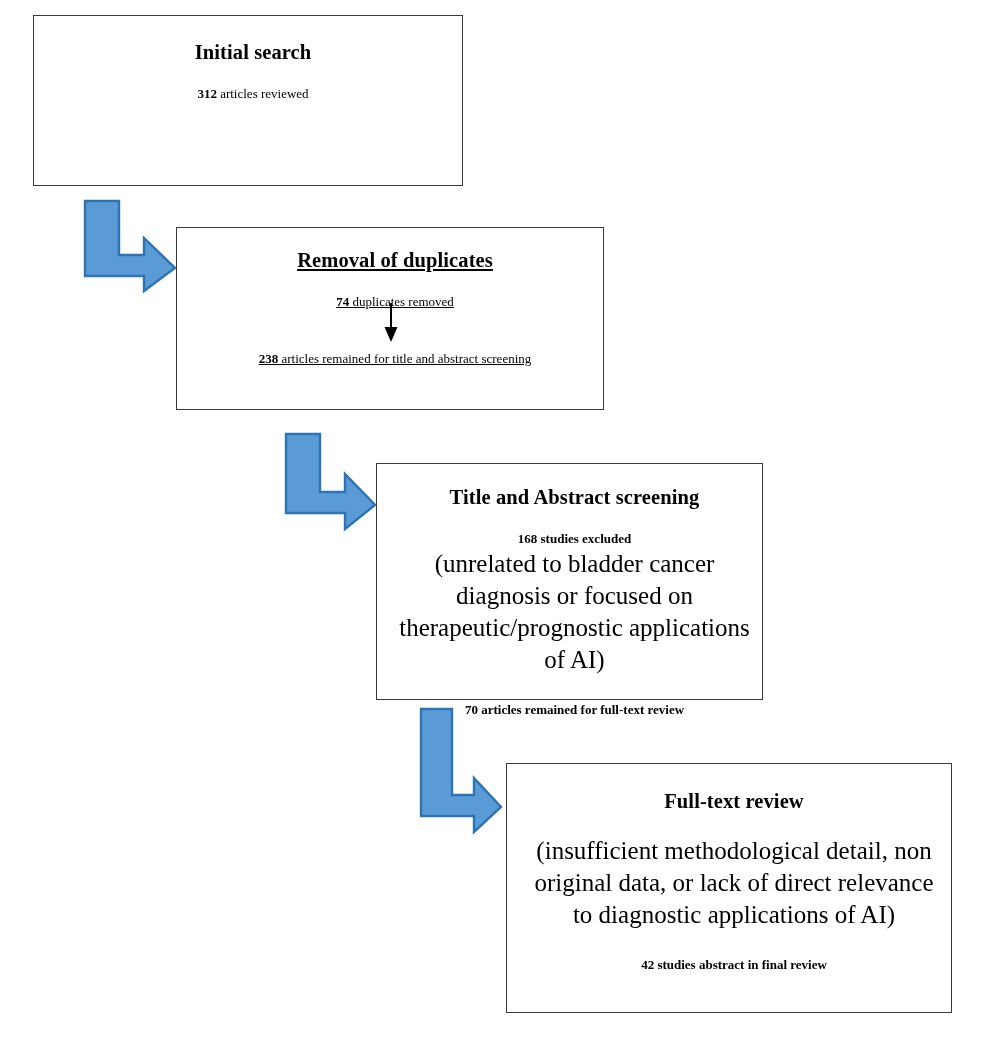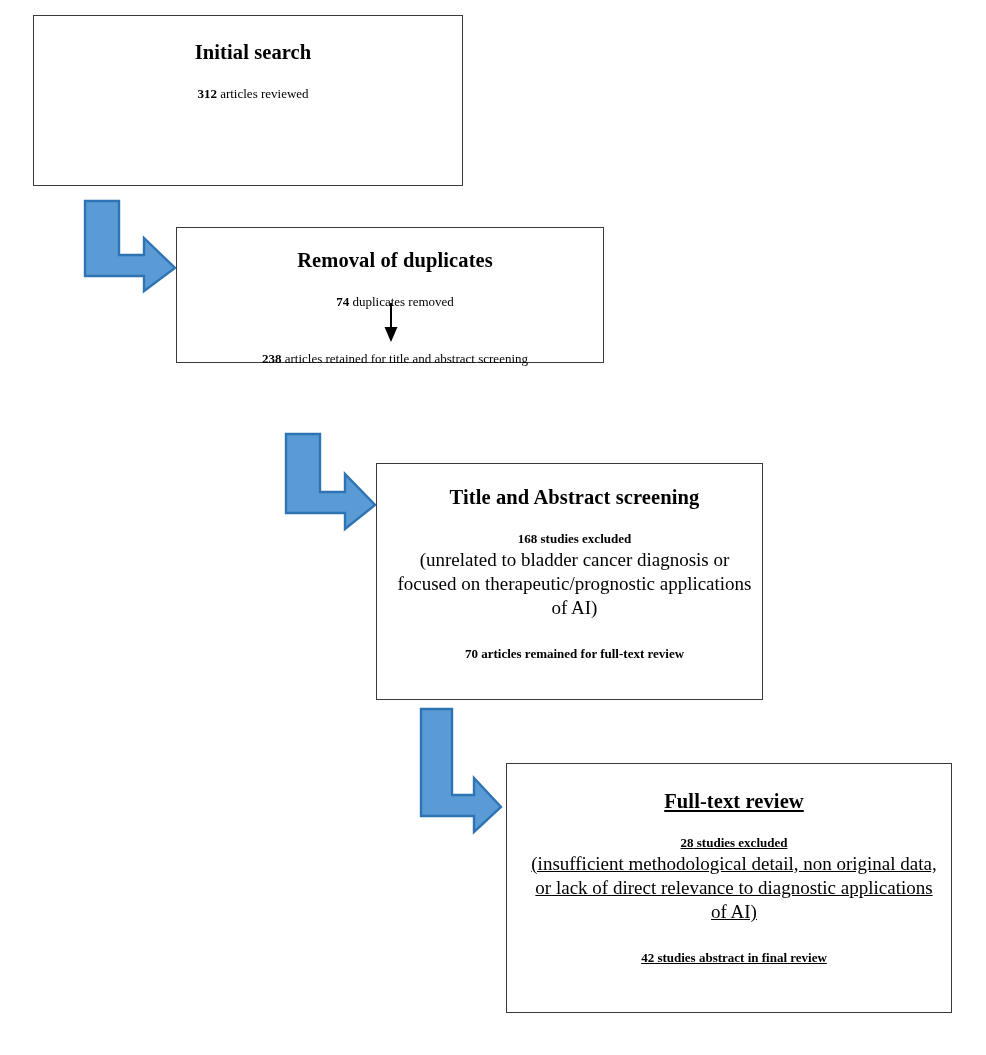--- a/index.html
+++ b/index.html
@@ -41,21 +41,21 @@
     margin: 0;
   }
   .box-line.strong {
     font-weight: bold;
     text-align: center;
   }
   .box-line .num {
     font-weight: bold;
   }
   .box-line.paren {
-    font-size: 19px;
+    font-size: 25px;
     line-height: 1.28;
   }
   .spacer-md { height: 20px; }
   .spacer-lg { height: 26px; }
 
   .elbow-arrow {
     position: absolute;
     overflow: visible;
   }
   .inner-arrow {
@@ -66,35 +66,35 @@
   
   #box-initial-search {
     left: 33px;  top: 15px;
     width: 430px; height: 171px;
   }
   #box-initial-search .box-title { margin-top: 12px; }
 
   
   #box-removal-duplicates {
     left: 176px; top: 227px;
-    width: 428px; height: 136px;
+    width: 428px; height: 183px; text-decoration: underline;
   }
   #box-removal-duplicates .box-title { margin-top: 8px; }
 
   
   #box-title-abstract {
     left: 376px; top: 463px;
     width: 387px; height: 237px;
   }
   #box-title-abstract .box-title { margin-top: 9px; }
 
   
   #box-full-text {
     left: 506px; top: 763px;
-    width: 446px; height: 250px; text-decoration: underline;
+    width: 446px; height: 250px;
   }
   #box-full-text .box-title { margin-top: 13px; }
 
   
   #arrow-1 { left: 82px;  top: 198px; width: 96px;  height: 96px; }
   #arrow-2 { left: 283px; top: 431px; width: 95px;  height: 101px; }
   #arrow-3 { left: 418px; top: 706px; width: 86px;  height: 130px; }
 
   
   #inner-arrow-duplicates { left: 382px; top: 303px; width: 18px; height: 40px; }
@@ -112,21 +112,21 @@
 
   <svg class="elbow-arrow" id="arrow-1" viewBox="0 0 96 96">
     <path d="M 3,3 L 37,3 L 37,57 L 62,57 L 62,40 L 93,70 L 62,93 L 62,78 L 3,78 Z" fill="#5b9bd5" stroke="#2e74b5" stroke-width="2.4" stroke-linejoin="miter"></path>
   </svg>
 
   <div class="flow-box" id="box-removal-duplicates">
     <p class="box-title">Removal of duplicates</p>
     <div class="spacer-md"></div>
     <p class="box-line"><span class="num">74</span><span> duplicates removed</span></p>
     <div style="height:40px"></div>
-    <p class="box-line"><span class="num">238</span><span> articles retained for title and abstract screening</span></p>
+    <p class="box-line"><span class="num">238</span><span> articles remained for title and abstract screening</span></p>
   </div>
 
   <svg class="inner-arrow" id="inner-arrow-duplicates" viewBox="0 0 18 40">
     <line x1="9" y1="0" x2="9" y2="26" stroke="#000000" stroke-width="2"></line>
     <polygon points="9,39 2.5,24 15.5,24" fill="#000000"></polygon>
   </svg>
 
   <svg class="elbow-arrow" id="arrow-2" viewBox="0 0 95 101">
     <path d="M 3,3 L 37,3 L 37,61 L 62,61 L 62,43 L 92,74 L 62,98 L 62,82 L 3,82 Z" fill="#5b9bd5" stroke="#2e74b5" stroke-width="2.4" stroke-linejoin="miter"></path>
   </svg>
@@ -140,19 +140,18 @@
     <p class="box-line strong"><span class="num">70</span><span> articles remained for full-text review</span></p>
   </div>
 
   <svg class="elbow-arrow" id="arrow-3" viewBox="0 0 86 130">
     <path d="M 3,3 L 34,3 L 34,89 L 56,89 L 56,72 L 83,101 L 56,126 L 56,110 L 3,110 Z" fill="#5b9bd5" stroke="#2e74b5" stroke-width="2.4" stroke-linejoin="miter"></path>
   </svg>
 
   <div class="flow-box" id="box-full-text">
     <p class="box-title">Full-text review</p>
     <div class="spacer-md"></div>
-    <p class="box-line strong"><span class="num">28</span><span> studies excluded</span></p>
     <p class="box-line paren">(insufficient methodological detail, non original data, or lack of direct relevance to diagnostic applications of AI)</p>
     <div class="spacer-lg"></div>
     <p class="box-line strong"><span class="num">42</span><span> studies abstract in final review</span></p>
   </div>
 
 </div>
 
 </body></html>

